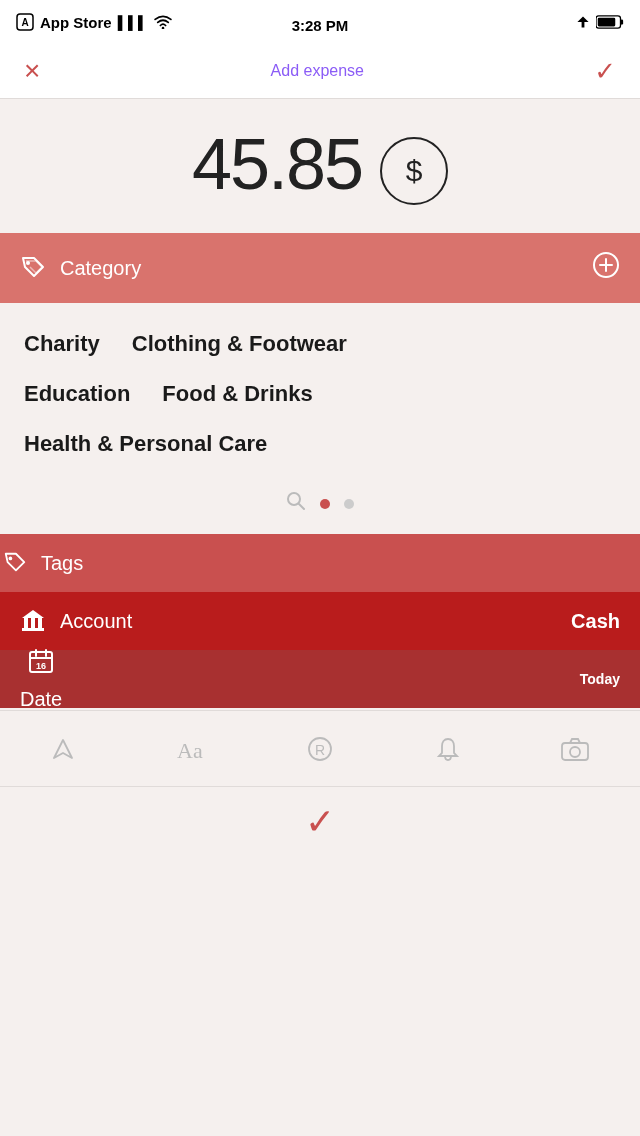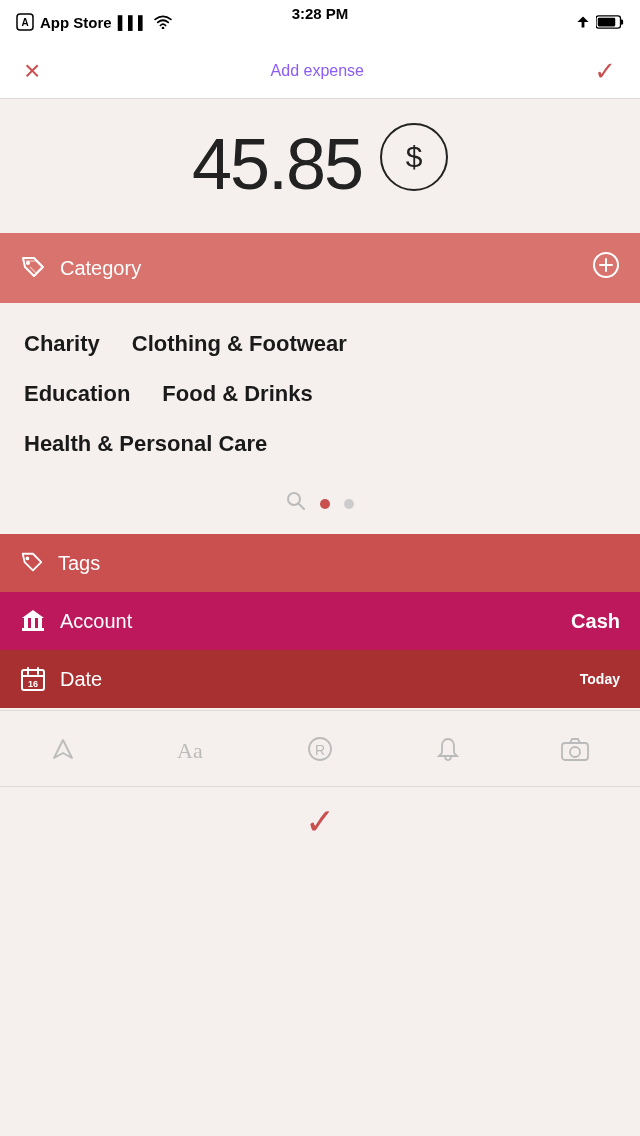--- a/index.html
+++ b/index.html
@@ -28,21 +28,21 @@
       display: flex;
       align-items: center;
       gap: 6px;
     }
     .status-time {
       position: absolute;
       left: 50%;
       transform: translateX(-50%);
       font-size: 15px;
       font-weight: 600;
-      top: 5px;
+      top: 17px;
     }
     .status-right {
       display: flex;
       align-items: center;
       gap: 6px;
     }
 
     
     .nav-bar {
       background: #fff;
@@ -68,21 +68,21 @@
       color: #c9504f;
       font-size: 26px;
       font-weight: 300;
       cursor: pointer;
     }
 
     
     .amount-area {
       background: #f5f0ee;
       display: flex;
-      align-items: flex-start;
+      align-items: flex-end;
       justify-content: center;
       gap: 18px;
       padding: 24px 0 28px;
     }
     .amount-value {
       font-size: 72px;
       font-weight: 300;
       color: #222;
       letter-spacing: -2px;
     }
@@ -169,33 +169,33 @@
       color: #bbb;
       font-size: 18px;
     }
 
     
     .tags-row {
       background: #c9504f;
       height: 58px;
       display: flex;
       align-items: center;
-      padding: 0 20px;
+      padding: 0 3px;
       gap: 14px;
       cursor: pointer;
     }
     .tags-label {
       color: #fff;
       font-size: 20px;
       font-weight: 500;
     }
 
     
     .account-row {
-      background: #be185d;
+      background: #b91c1c;
       height: 58px;
       display: flex;
       align-items: center;
       padding: 0 20px;
       justify-content: space-between;
       cursor: pointer;
     }
     .account-left {
       display: flex;
       align-items: center;
@@ -219,20 +219,21 @@
       display: flex;
       align-items: center;
       padding: 0 20px;
       justify-content: space-between;
       cursor: pointer;
     }
     .date-left {
       display: flex;
       align-items: center;
       gap: 14px;
+      flex-direction: column;
     }
     .date-label {
       color: #fff;
       font-size: 20px;
       font-weight: 500;
     }
     .date-value {
       color: #fff;
       font-size: 14px;
       font-weight: 700;

